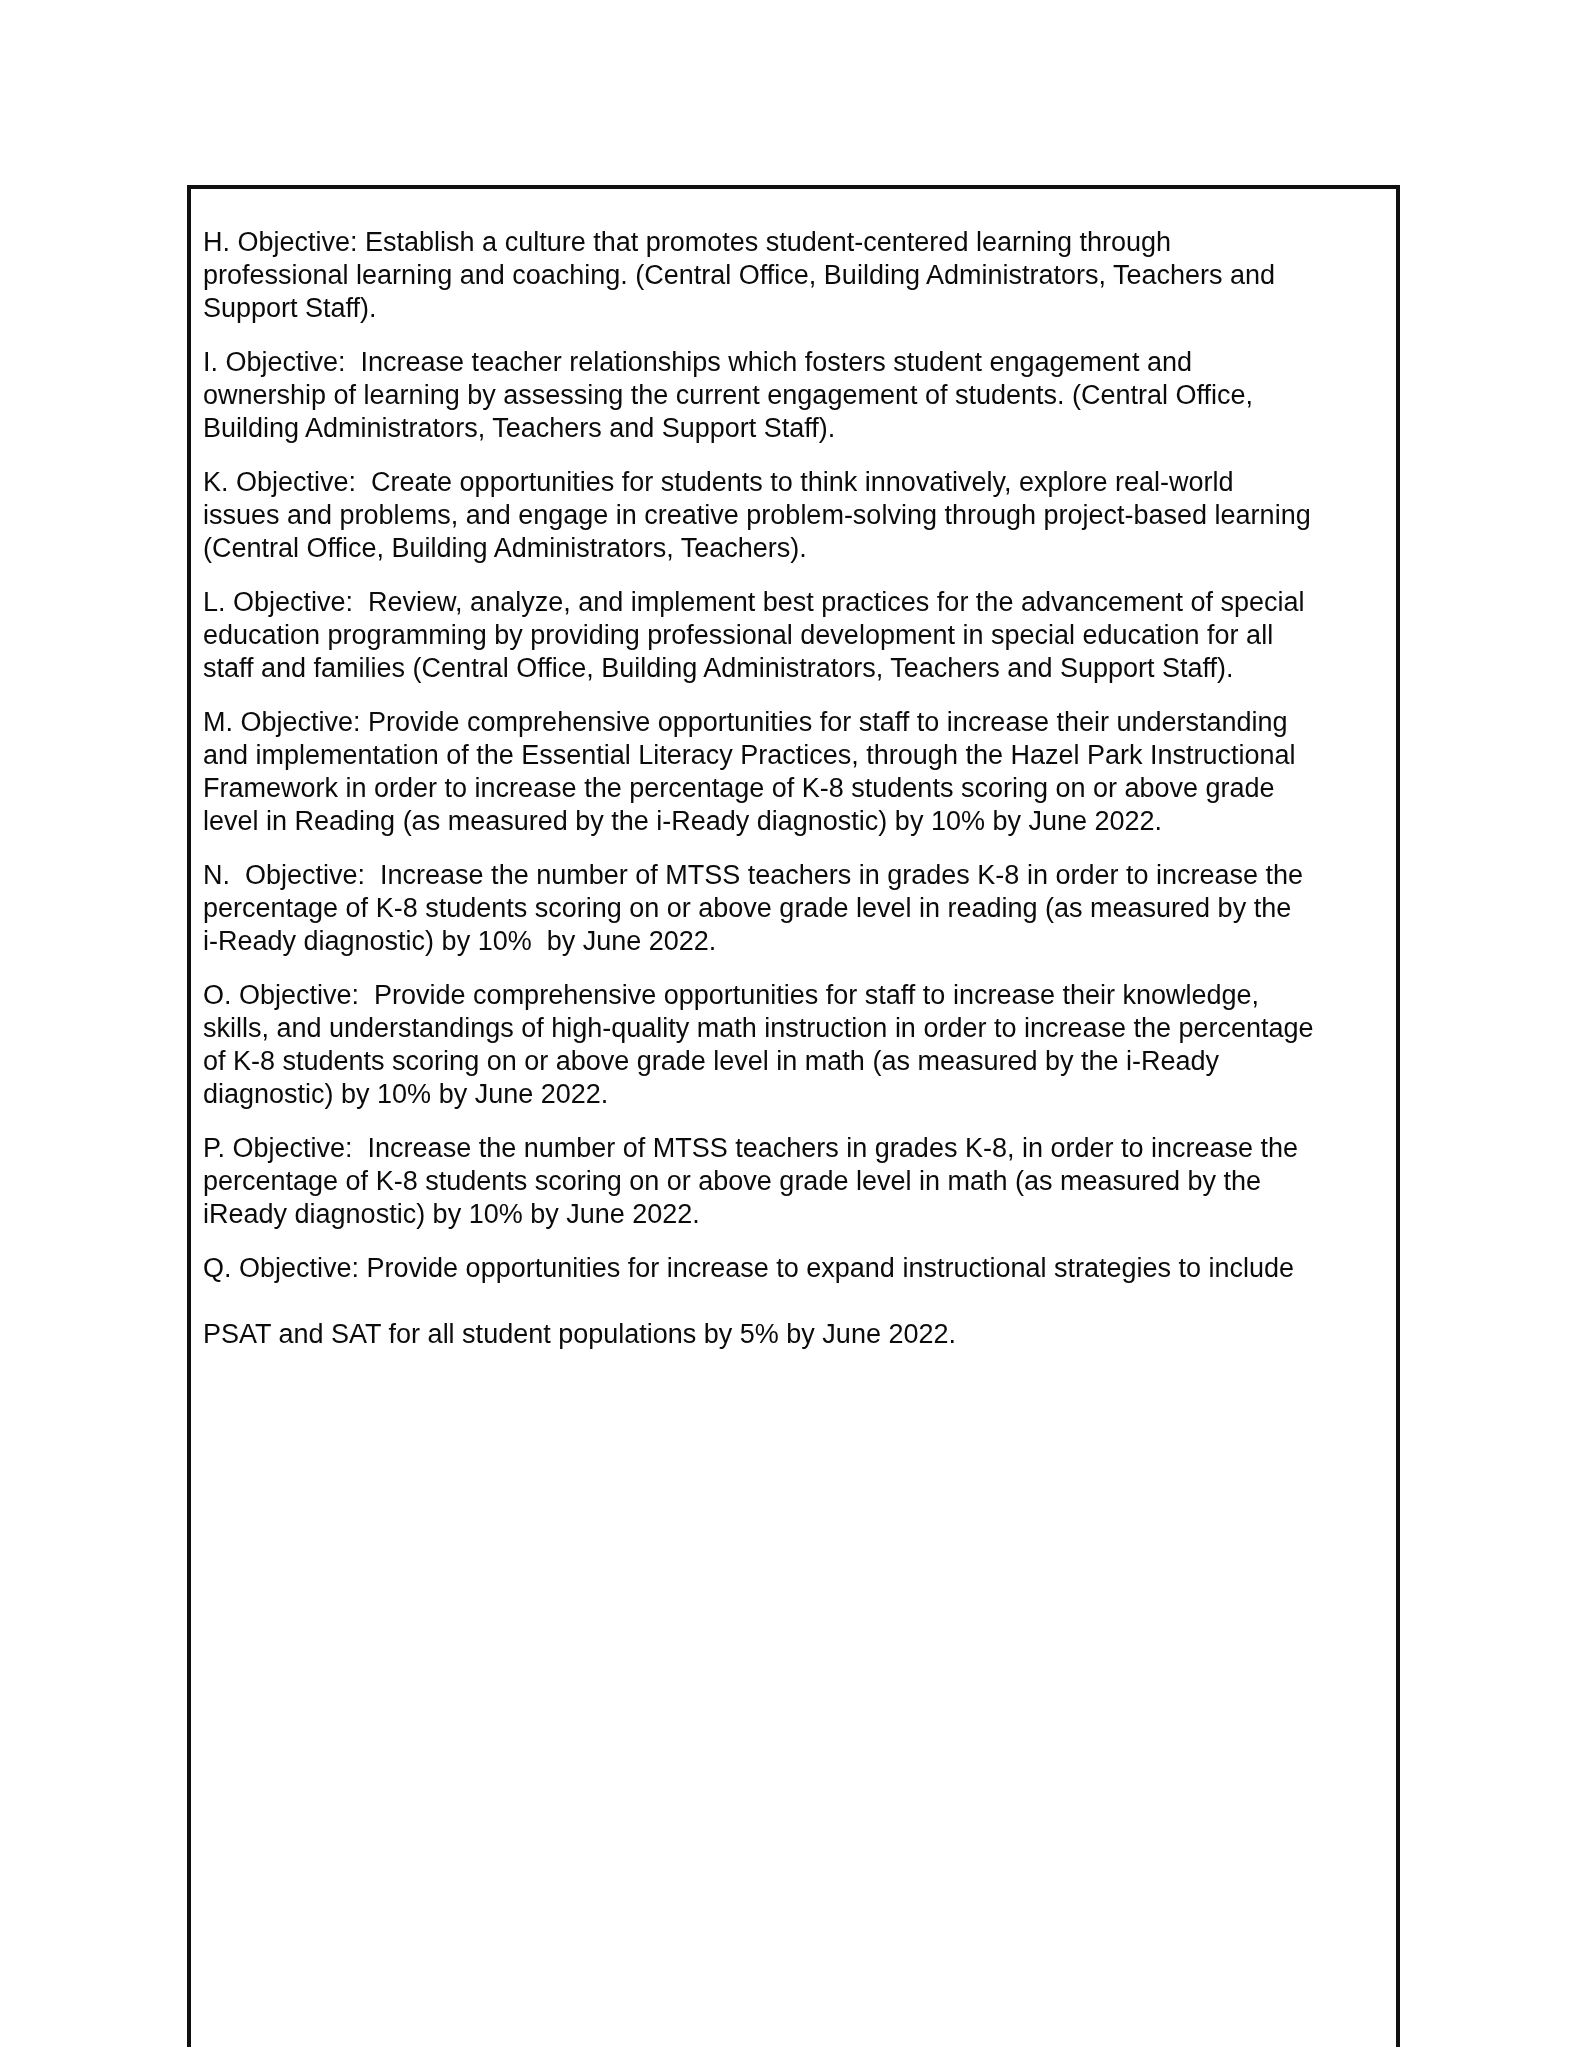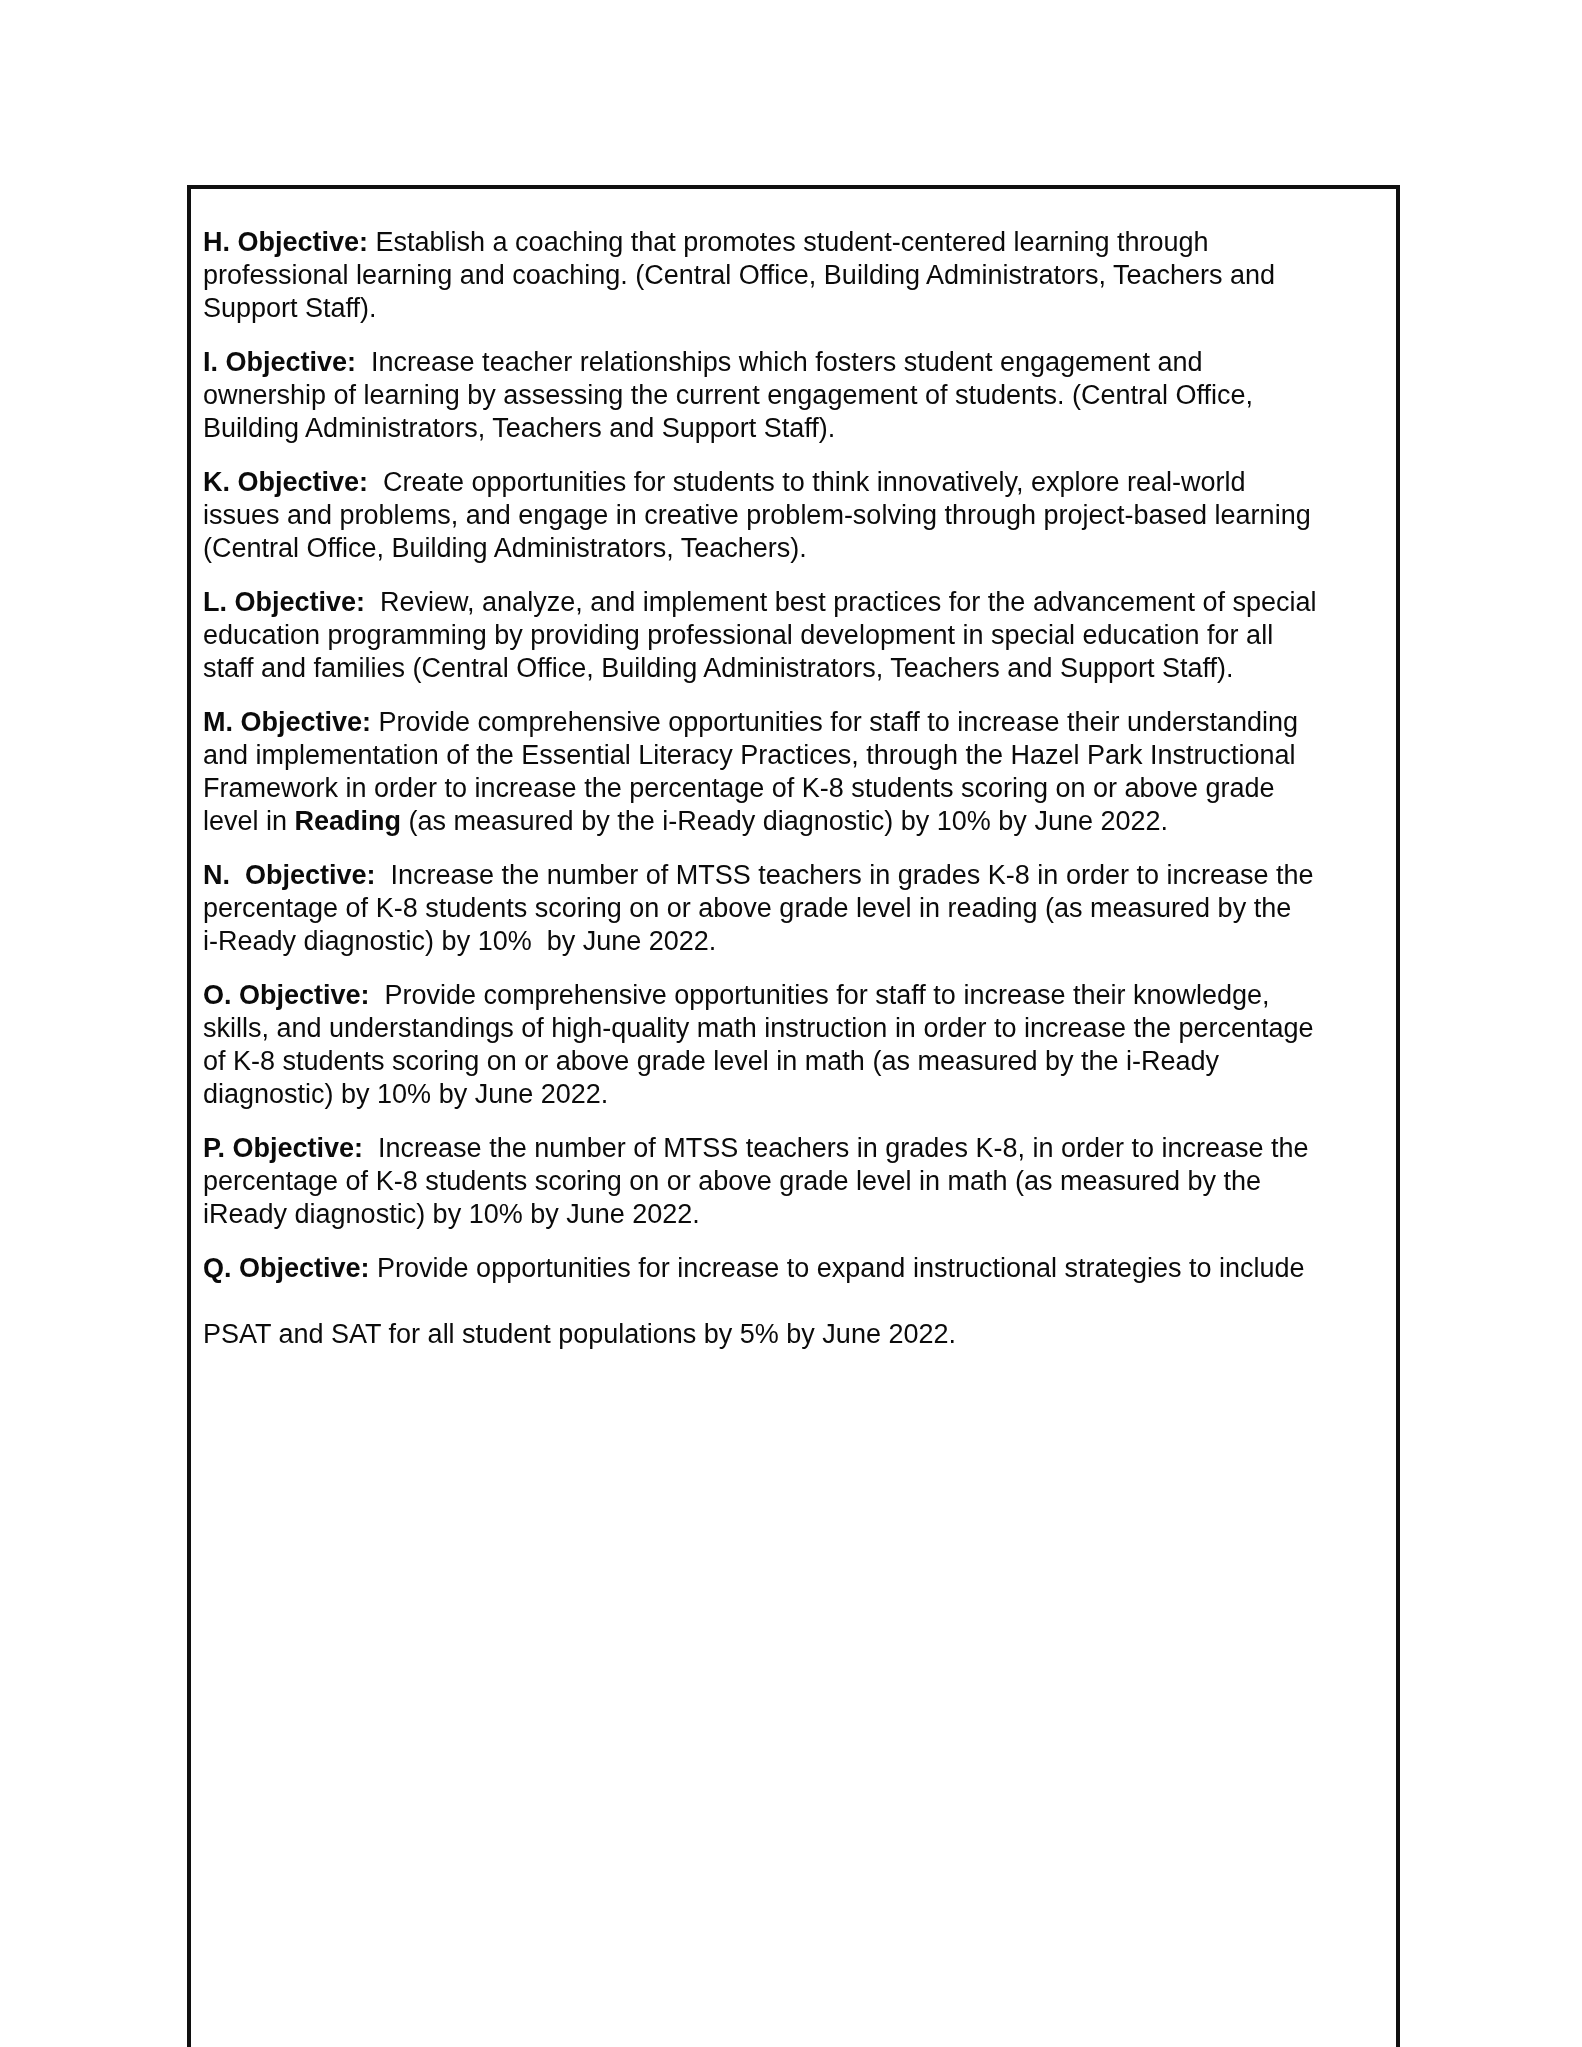--- a/index.html
+++ b/index.html
@@ -31,30 +31,30 @@
     padding: 37px 14px 0 12px;
   }
   .para {
     margin: 0 0 21px 0;
     font-size: 27px;
     line-height: 33px;
     white-space: pre-wrap;
     color: #0b0b0b;
   }
   .bold {
-    font-weight: bold;
+    font-weight: normal;
   }
 </style>
 </head>
 <body>
 
 <div class="page">
   <div class="objectives-box">
     <div class="objectives-inner">
-        <p class="para"><span class="bold">H. Objective:</span><span> Establish a coaching that promotes student-centered learning through</span><br><span>professional learning and coaching. (Central Office, Building Administrators, Teachers and</span><br><span>Support Staff).</span></p>
+        <p class="para"><span class="bold">H. Objective:</span><span> Establish a culture that promotes student-centered learning through</span><br><span>professional learning and coaching. (Central Office, Building Administrators, Teachers and</span><br><span>Support Staff).</span></p>
         <p class="para"><span class="bold">I. Objective:</span><span>  Increase teacher relationships which fosters student engagement and</span><br><span>ownership of learning by assessing the current engagement of students. (Central Office,</span><br><span>Building Administrators, Teachers and Support Staff).</span></p>
         <p class="para"><span class="bold">K. Objective:</span><span>  Create opportunities for students to think innovatively, explore real-world</span><br><span>issues and problems, and engage in creative problem-solving through project-based learning</span><br><span>(Central Office, Building Administrators, Teachers).</span></p>
         <p class="para"><span class="bold">L. Objective:</span><span>  Review, analyze, and implement best practices for the advancement of special</span><br><span>education programming by providing professional development in special education for all</span><br><span>staff and families (Central Office, Building Administrators, Teachers and Support Staff).</span></p>
         <p class="para"><span class="bold">M. Objective:</span><span> Provide comprehensive opportunities for staff to increase their understanding</span><br><span>and implementation of the Essential Literacy Practices, through the Hazel Park Instructional</span><br><span>Framework in order to increase the percentage of K-8 students scoring on or above grade</span><br><span>level in </span><span class="bold">Reading</span><span> (as measured by the i-Ready diagnostic) by 10% by June 2022.</span></p>
         <p class="para"><span class="bold">N.  Objective:</span><span>  Increase the number of MTSS teachers in grades K-8 in order to increase the</span><br><span>percentage of K-8 students scoring on or above grade level in reading (as measured by the</span><br><span>i-Ready diagnostic) by 10%  by June 2022.</span></p>
         <p class="para"><span class="bold">O. Objective:</span><span>  Provide comprehensive opportunities for staff to increase their knowledge,</span><br><span>skills, and understandings of high-quality math instruction in order to increase the percentage</span><br><span>of K-8 students scoring on or above grade level in math (as measured by the i-Ready</span><br><span>diagnostic) by 10% by June 2022.</span></p>
         <p class="para"><span class="bold">P. Objective:</span><span>  Increase the number of MTSS teachers in grades K-8, in order to increase the</span><br><span>percentage of K-8 students scoring on or above grade level in math (as measured by the</span><br><span>iReady diagnostic) by 10% by June 2022.</span></p>
         <p class="para"><span class="bold">Q. Objective:</span><span> Provide opportunities for increase to expand instructional strategies to include</span><br><br><span>PSAT and SAT for all student populations by 5% by June 2022.</span></p>
       </div>
   </div>

